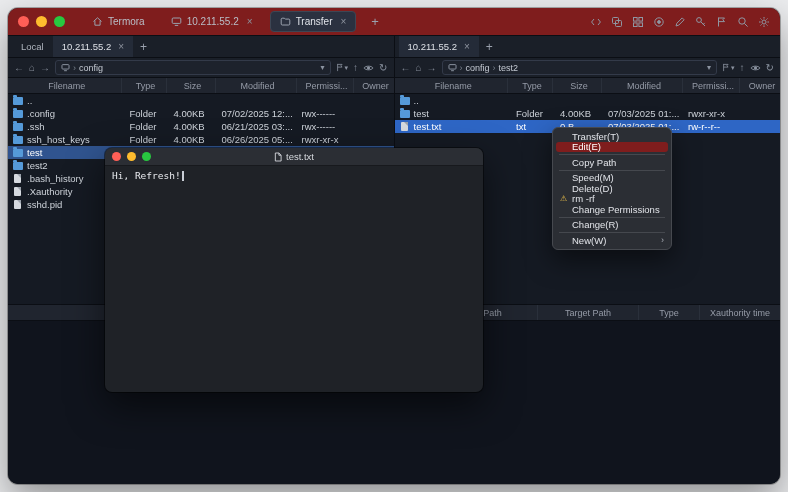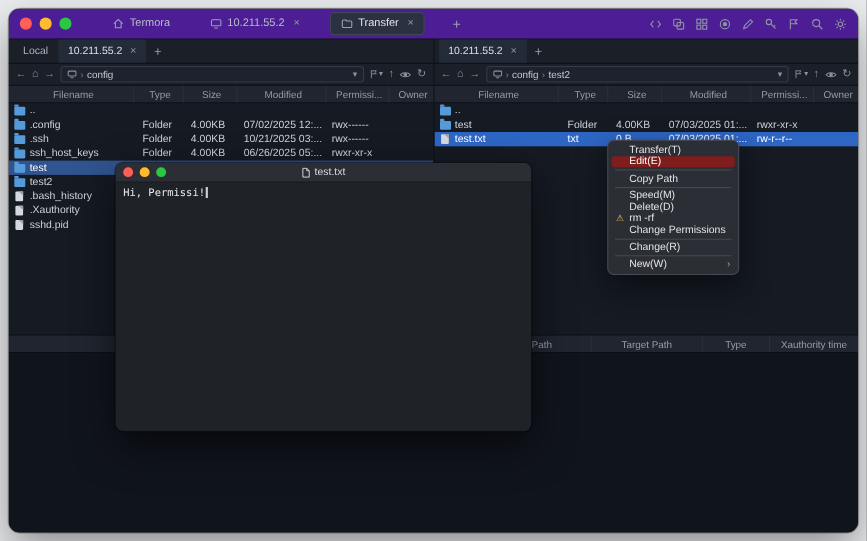--- a/index.html
+++ b/index.html
@@ -2,22 +2,22 @@
 <html><head>
 <meta charset="utf-8">
 <style>
   html,body{margin:0;padding:0}
   body{width:788px;height:492px;position:relative;background:#ebecee;font-family:"Liberation Sans",sans-serif;overflow:hidden}
   svg{display:block}
   
   .window{position:absolute;left:8px;top:8px;width:772px;height:476px;border-radius:10px;overflow:hidden;
     background:#151a23;box-shadow:0 16px 38px rgba(0,0,0,.38),0 0 0 1px rgba(0,0,0,.28);
     display:flex;flex-direction:column;z-index:1}
-  .titlebar{height:27px;flex:none;background:#4c1d95;border-bottom:1px solid #0b0e14;
-    display:flex;align-items:center;padding:0 10px;gap:18px}
+  .titlebar{height:27px;flex:none;background:#7f1d1d;border-bottom:1px solid #0b0e14;
+    display:flex;align-items:center;padding:0 10px;gap:8px}
   .lights{display:flex;gap:7px;margin-right:10px}
   .light{width:11px;height:11px;border-radius:50%}
   .l-close{background:#ff5f57}.l-min{background:#febc2e}.l-zoom{background:#28c840}
   .ttab{display:flex;align-items:center;gap:5px;height:19px;padding:0 9px;border-radius:4px;
     font-size:10px;color:#b9bec7;white-space:nowrap}
   .ttab.active{background:#2b3140;border:1px solid #3e4654;color:#e0e3e9}
   .ticon{display:flex;color:#9aa1ad}
   .tclose{color:#8d939e;font-size:10px;margin-left:3px}
   .tplus{color:#9aa1ad;font-size:13px;padding:0 7px}
   .tspacer{flex:1}
@@ -272,21 +272,21 @@
             <span class="cell cp">rwx------</span>
             <span class="cell co"></span>
           </div>
           <div class="fr">
             <span class="cell cn">
               <span class="fi folder"></span>
               <span>.ssh</span>
             </span>
             <span class="cell ct">Folder</span>
             <span class="cell cs">4.00KB</span>
-            <span class="cell cm">10/21/2025 03:...</span>
+            <span class="cell cm">06/21/2025 03:...</span>
             <span class="cell cp">rwx------</span>
             <span class="cell co"></span>
           </div>
           <div class="fr">
             <span class="cell cn">
               <span class="fi folder"></span>
               <span>ssh_host_keys</span>
             </span>
             <span class="cell ct">Folder</span>
             <span class="cell cs">4.00KB</span>
@@ -460,21 +460,21 @@
           </svg>
       </span>
       <span>test.txt</span>
     </div>
     <div class="lights">
       <span class="light l-close"></span>
       <span class="light l-min"></span>
       <span class="light l-zoom"></span>
     </div>
   </div>
-  <div class="ewin-body"><span>Hi, Permissi!</span><span class="cursor"></span></div>
+  <div class="ewin-body"><span>Hi, Refresh!</span><span class="cursor"></span></div>
 </div>
 
 <div class="cmenu">
 
 <div class="mi">
       <span class="mi-ic"></span>
       <span class="mi-lb">Transfer(T)</span>
       <span class="mi-ar"></span>
     </div>
     <div class="mi selected">

